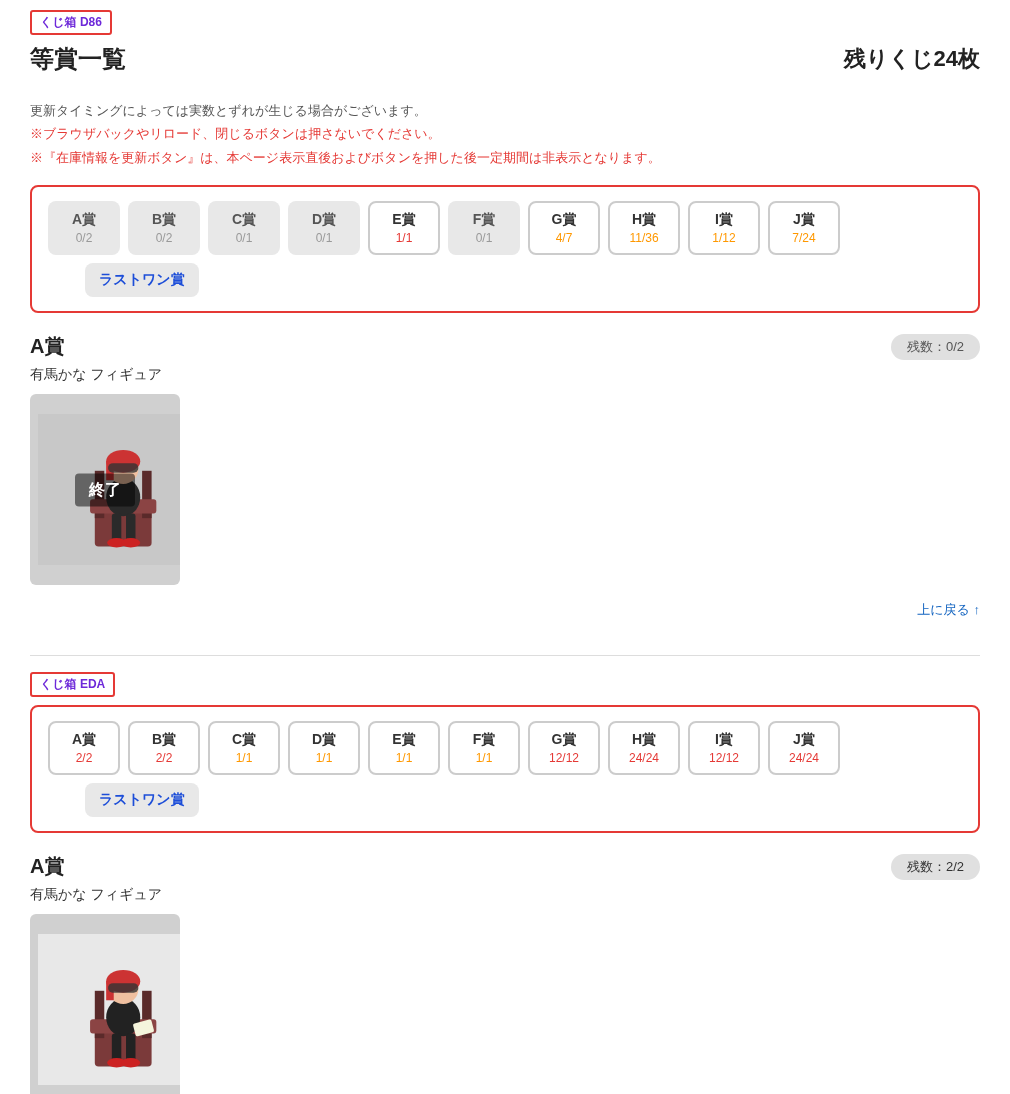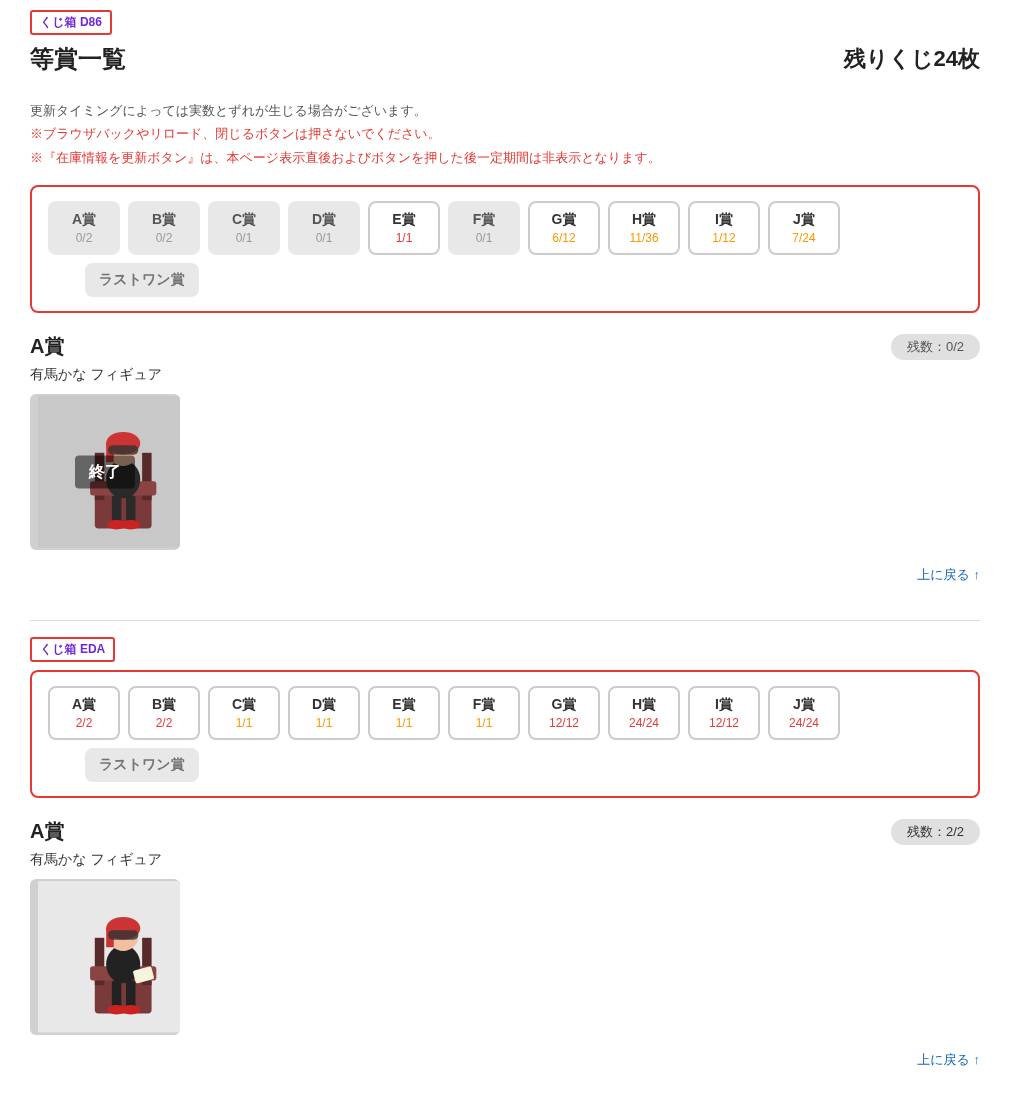--- a/index.html
+++ b/index.html
@@ -116,21 +116,21 @@
     .prize-btn .prize-count {
       font-size: 12px;
       font-weight: normal;
       margin-top: 2px;
     }
     .prize-btn.active .prize-count {
       color: #e53935;
     }
     .prize-btn.last-one {
       background: #e8e8e8;
-      color: #737373;
+      color: #1d4ed8;
       margin-left: 37px;
     }
 
     
     .prize-detail {
       margin-bottom: 30px;
     }
     .prize-detail-header {
       display: flex;
       justify-content: space-between;
@@ -155,21 +155,21 @@
     }
     .prize-subtitle {
       font-size: 14px;
       color: #333;
       margin-bottom: 10px;
     }
 
     
     .figure-img-box {
       width: 150px;
-      height: 156px;
+      height: 191px;
       background: #d0d0d0;
       border-radius: 6px;
       overflow: hidden;
       position: relative;
       display: flex;
       align-items: center;
       justify-content: center;
       margin-bottom: 10px;
       padding-left: 8px;
     }
@@ -252,21 +252,21 @@
             <button class="prize-btn active">
               <span>E賞</span>
               <span class="prize-count" style="color: rgb(229, 57, 53);">1/1</span>
             </button>
             <button class="prize-btn">
               <span>F賞</span>
               <span class="prize-count" style="color: rgb(153, 153, 153);">0/1</span>
             </button>
             <button class="prize-btn active">
               <span>G賞</span>
-              <span class="prize-count" style="color: rgb(255, 152, 0);">6/12</span>
+              <span class="prize-count" style="color: rgb(255, 152, 0);">4/7</span>
             </button>
             <button class="prize-btn active">
               <span>H賞</span>
               <span class="prize-count" style="color: rgb(255, 152, 0);">11/36</span>
             </button>
             <button class="prize-btn active">
               <span>I賞</span>
               <span class="prize-count" style="color: rgb(255, 152, 0);">1/12</span>
             </button>
             <button class="prize-btn active">

